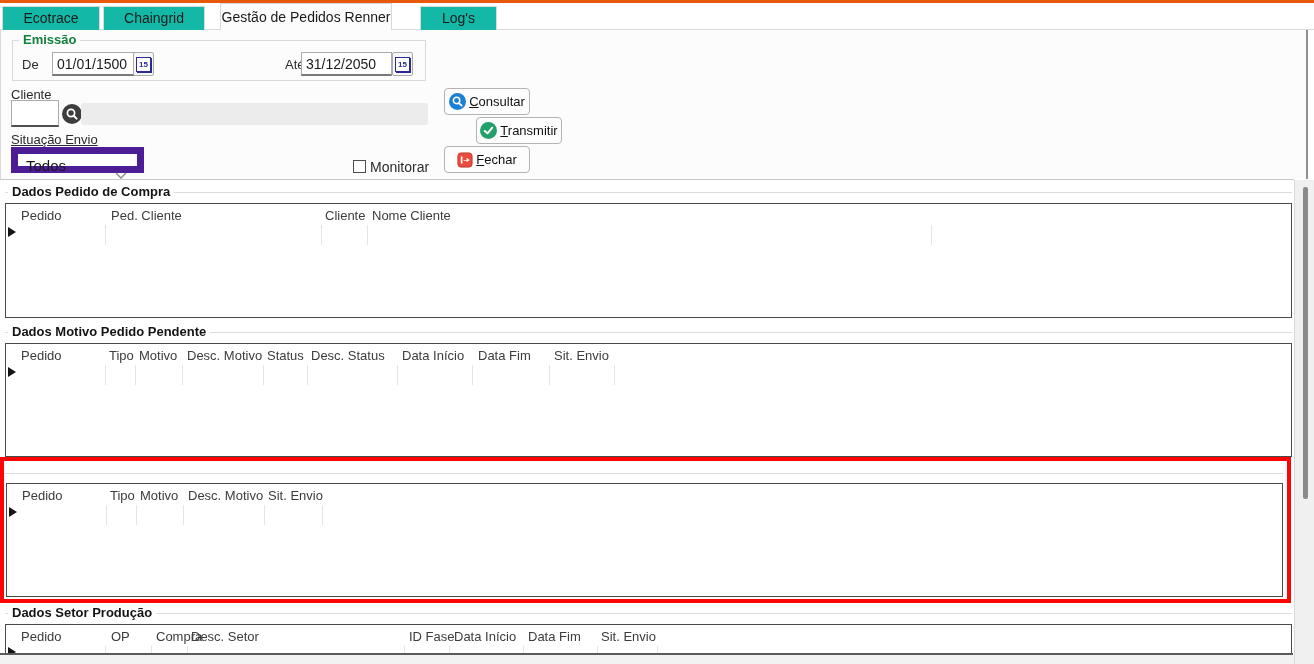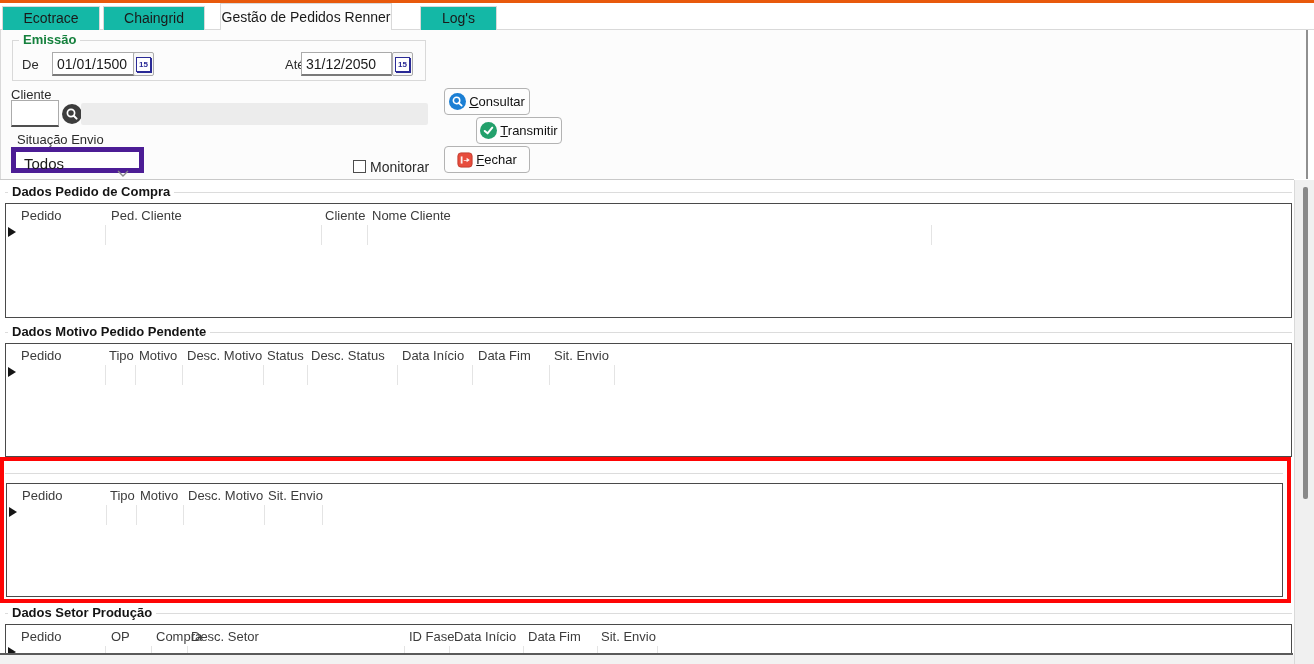--- a/index.html
+++ b/index.html
@@ -27,21 +27,21 @@
   .cal-btn{position:absolute;width:21px;height:24px;background:#f7f7f7;border:1px solid #ababab;
            border-radius:2px;box-sizing:border-box;display:flex;align-items:center;justify-content:center;padding:0;}
   .cal-face{width:13px;height:13px;border:1px solid #2a2a96;box-shadow:1px 1px 0 #2a2a96;background:#fff;
             font-size:8px;font-weight:bold;color:#2a2a96;display:flex;align-items:center;justify-content:center;}
   .code-input{position:absolute;left:10px;top:70px;width:48px;height:27px;border:1px solid #ababab;
               border-bottom:2px solid #4f4f4f;box-sizing:border-box;background:#fff;outline:none;
               font-family:"Liberation Sans",sans-serif;font-size:14px;padding:0 4px;}
   .search-circle{position:absolute;left:61px;top:74px;width:20px;height:20px;border:none;background:none;padding:0;}
   .name-field{position:absolute;left:80px;top:73px;width:347px;height:22px;background:#ececec;border-radius:2px;}
   .select{position:absolute;left:10px;top:117px;width:133px;height:26px;background:#fff;
-          border:5px solid #4c1d95;box-sizing:border-box;font-size:15px;line-height:24px;padding-left:8px;}
+          border:7px solid #4c1d95;box-sizing:border-box;font-size:15px;line-height:24px;padding-left:8px;}
   .select .chev{position:absolute;right:10px;top:9px;}
   .checkbox{position:absolute;left:352px;top:130px;width:13px;height:13px;border:1px solid #4d4d4d;
             background:#fff;box-sizing:border-box;}
   .action-btn{position:absolute;left:443px;width:86px;height:27px;background:#fdfdfd;border:1px solid #b3b3b3;
               border-radius:4px;display:flex;align-items:center;justify-content:center;gap:3px;
               font-family:"Liberation Sans",sans-serif;font-size:13px;color:#111;padding:0;}
   .mn{display:inline-block;}
   .mn::first-letter{text-decoration:underline;}
   
   .content{position:absolute;top:180px;left:0;width:1294px;height:484px;background:#fff;overflow:hidden;}
@@ -103,21 +103,21 @@
     <input class="code-input" value="" style="">
     <button class="search-circle">
       <svg width="20" height="20" viewBox="0 0 20 20">
         <circle cx="10" cy="10" r="10" fill="#3d3d3d"></circle>
         <circle cx="9" cy="9" r="3.6" fill="none" stroke="#fff" stroke-width="1.7"></circle>
         <line x1="11.7" y1="11.7" x2="14.6" y2="14.6" stroke="#fff" stroke-width="2" stroke-linecap="round"></line>
       </svg>
     </button>
     <div class="name-field"></div>
 
-    <span class="lbl" style="left:16px;top:102px;">Situação Envio</span>
+    <span class="lbl" style="left:10px;top:102px;text-decoration:underline;">Situação Envio</span>
     <div class="select">
       <span>Todos</span>
       <span class="chev">
         <svg width="12" height="8" viewBox="0 0 12 8">
             <path d="M1 1 L6 6 L11 1" stroke="#8a8a8a" stroke-width="1.4" fill="none"></path>
           </svg>
       </span>
     </div>
 
     <div class="checkbox"></div>

